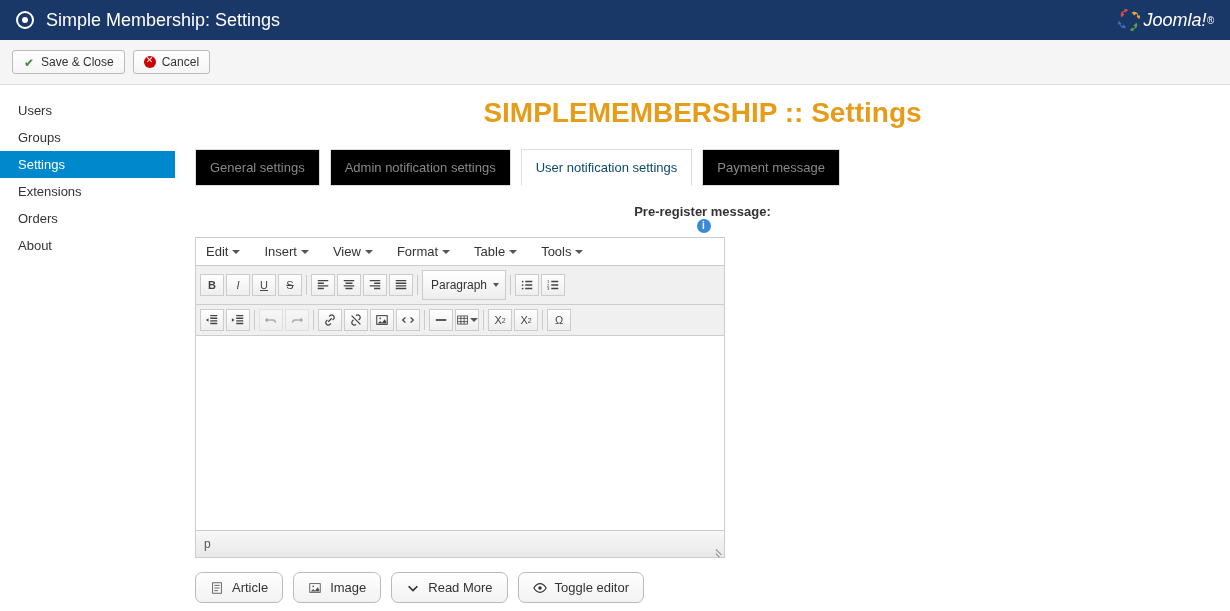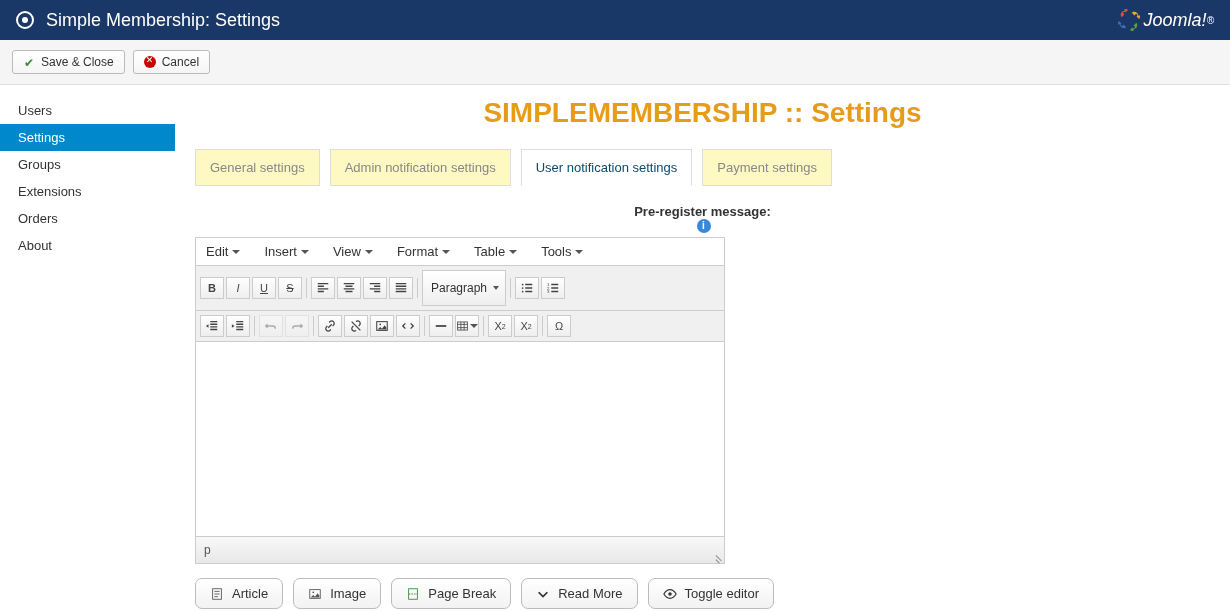--- a/index.html
+++ b/index.html
@@ -26,38 +26,38 @@
 .content { display:flex; }
 .sidebar { width:175px; padding:12px 0; }
 .sidebar-item { padding:6px 18px; cursor:pointer; color:#333; }
 .sidebar-item.active { background:#0088cc; color:#fff; }
 
 .main { flex:1; padding:12px 20px 30px 20px; }
 .page-heading { color:#e69c18; font-size:28px; font-weight:bold; text-align:center; margin-bottom:20px; }
 
 
 .tabs { display:flex; gap:10px; margin-bottom:18px; }
-.tab { background:#fef9c3; border:1px solid #ddd; padding:10px 14px; color:#888; cursor:pointer; font-size:13px; }
+.tab { background:#000000; border:1px solid #ddd; padding:10px 14px; color:#888; cursor:pointer; font-size:13px; }
 .tab.active { background:#fff; border-bottom:1px solid #fff; color:#0c4a6e; }
 
 
 .field-label { font-weight:bold; margin-bottom:4px; display:flex; align-items:center;flex-direction:column; }
 .info-icon { display:inline-block; width:14px; height:14px; background:#3989d8; border-radius:50%; color:#fff; font-size:10px; text-align:center; line-height:14px; font-weight:bold; margin-left:2px; }
 
 
 .editor { width:530px; border:1px solid #ccc; background:#f5f5f5; }
 .editor-menubar { background:#fff; border-bottom:1px solid #ccc; padding:6px 10px; display:flex; gap:24px; }
 .menu-item { cursor:pointer; display:flex; align-items:center; gap:4px; font-size:13px; color:#333; }
 .caret { width:0; height:0; border-left:4px solid transparent; border-right:4px solid transparent; border-top:4px solid #555; }
 
 .editor-toolbar { background:#f0f0f0; padding:4px; display:flex; flex-wrap:wrap; gap:2px; align-items:center; border-bottom:1px solid #ccc; }
 .tbtn { width:24px; height:22px; border:1px solid #ccc; background:linear-gradient(#fff,#eee); display:flex; align-items:center; justify-content:center; cursor:pointer; font-size:11px; color:#444; }
 .tbtn.disabled { opacity:0.4; }
 .tbtn svg { width:14px; height:14px; }
-.para-select { height:36px; border:1px solid #ccc; background:linear-gradient(#fff,#eee); padding:0 18px 0 8px; font-size:12px; display:flex; align-items:center; position:relative; cursor:pointer; min-width:80px; }
+.para-select { height:30px; border:1px solid #ccc; background:linear-gradient(#fff,#eee); padding:0 18px 0 8px; font-size:12px; display:flex; align-items:center; position:relative; cursor:pointer; min-width:80px; }
 .para-select:after { content:''; position:absolute; right:6px; width:0; height:0; border-left:3px solid transparent; border-right:3px solid transparent; border-top:4px solid #555; }
 .sep { width:1px; height:20px; background:#ccc; margin:0 2px; }
 
 .editor-body { background:#fff; height:195px; border-bottom:1px solid #ccc; }
 .editor-status { padding:6px 8px; font-size:12px; color:#555; background:linear-gradient(#f8f8f8,#e8e8e8); position:relative; }
 .resize-handle { position:absolute; right:2px; bottom:2px; width:10px; height:10px; }
 .resize-handle:before,.resize-handle:after { content:''; position:absolute; background:#888; width:1px; }
 .resize-handle:before { height:8px; right:0; bottom:0; transform:rotate(-45deg); transform-origin:bottom; }
 .resize-handle:after { height:5px; right:0; bottom:0; transform:rotate(-45deg) translate(-3px,0); transform-origin:bottom; }
 
@@ -93,35 +93,35 @@
   <button class="btn">
     <span class="ico ico-cancel"></span>
     <span>Cancel</span>
   </button>
 </div>
 
 <div class="content">
 
   <div class="sidebar">
     <div class="sidebar-item">Users</div>
+    <div class="sidebar-item">Groups</div>
     <div class="sidebar-item active">Settings</div>
-    <div class="sidebar-item">Groups</div>
     <div class="sidebar-item">Extensions</div>
     <div class="sidebar-item">Orders</div>
     <div class="sidebar-item">About</div>
   </div>
 
   <div class="main">
     <div class="page-heading">SIMPLEMEMBERSHIP :: Settings</div>
 
     <div class="tabs">
       <div class="tab">General settings</div>
       <div class="tab">Admin notification settings</div>
       <div class="tab active">User notification settings</div>
-      <div class="tab">Payment settings</div>
+      <div class="tab">Payment message</div>
     </div>
 
     <div class="field-label">
       <span>Pre-register message:</span>
       <span class="info-icon">i</span>
     </div>
 
     <div class="editor">
       <div class="editor-menubar">
         <div class="menu-item">
@@ -295,29 +295,20 @@
               <rect x="2" y="3" width="12" height="10" fill="none" stroke="#555"></rect>
               <circle cx="6" cy="6" r="1" fill="#555"></circle>
               <path fill="#555" d="M3 12l3-3 2 2 3-4 2 3v2H3z"></path>
             </svg>
           </span>
         <span>Image</span>
       </button>
       <button class="action-btn">
         <span class="aicon">
             <svg viewBox="0 0 16 16">
-              <rect x="3" y="2" width="10" height="12" fill="none" stroke="#3a8a3a"></rect>
-              <path stroke="#3a8a3a" d="M3 8h10" stroke-dasharray="2 1"></path>
-            </svg>
-          </span>
-        <span>Page Break</span>
-      </button>
-      <button class="action-btn">
-        <span class="aicon">
-            <svg viewBox="0 0 16 16">
               <path fill="none" stroke="#333" stroke-width="2" d="M3 6l5 5 5-5"></path>
             </svg>
           </span>
         <span>Read More</span>
       </button>
       <button class="action-btn">
         <span class="aicon">
             <svg viewBox="0 0 16 16">
               <path fill="none" stroke="#333" stroke-width="1.3" d="M1 8s3-5 7-5 7 5 7 5-3 5-7 5-7-5-7-5z"></path>
               <circle cx="8" cy="8" r="2" fill="#333"></circle>

